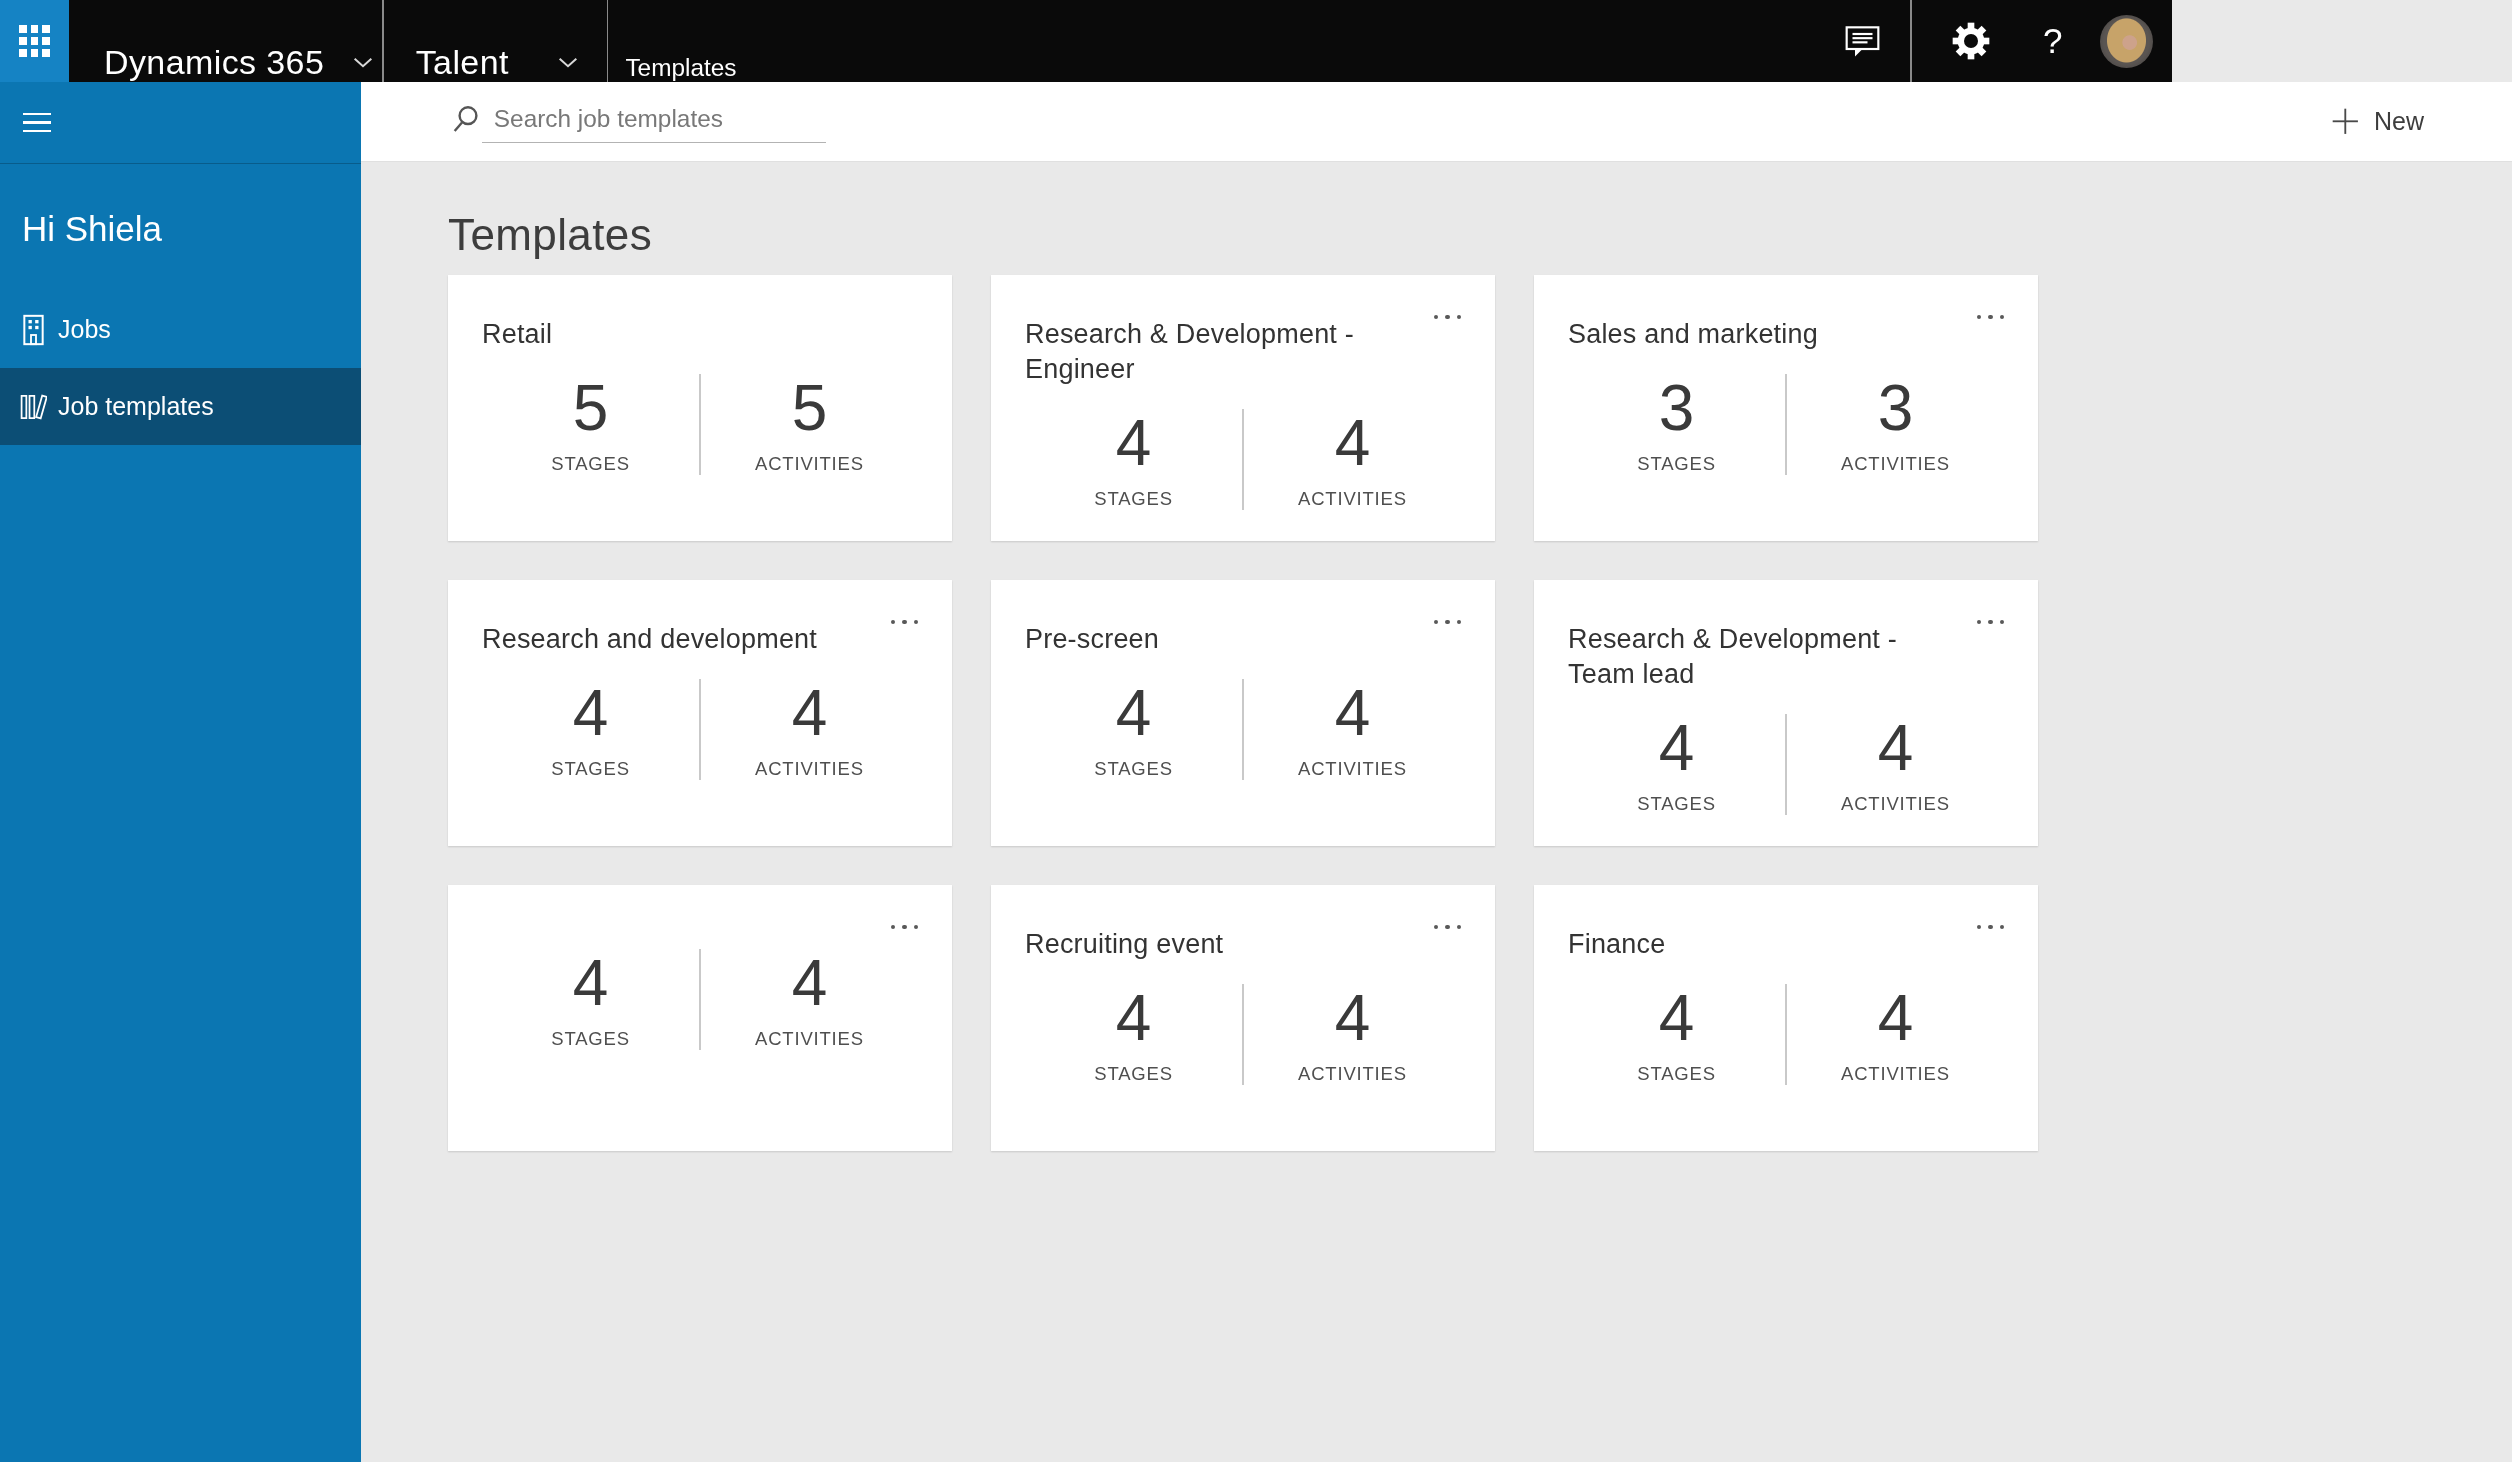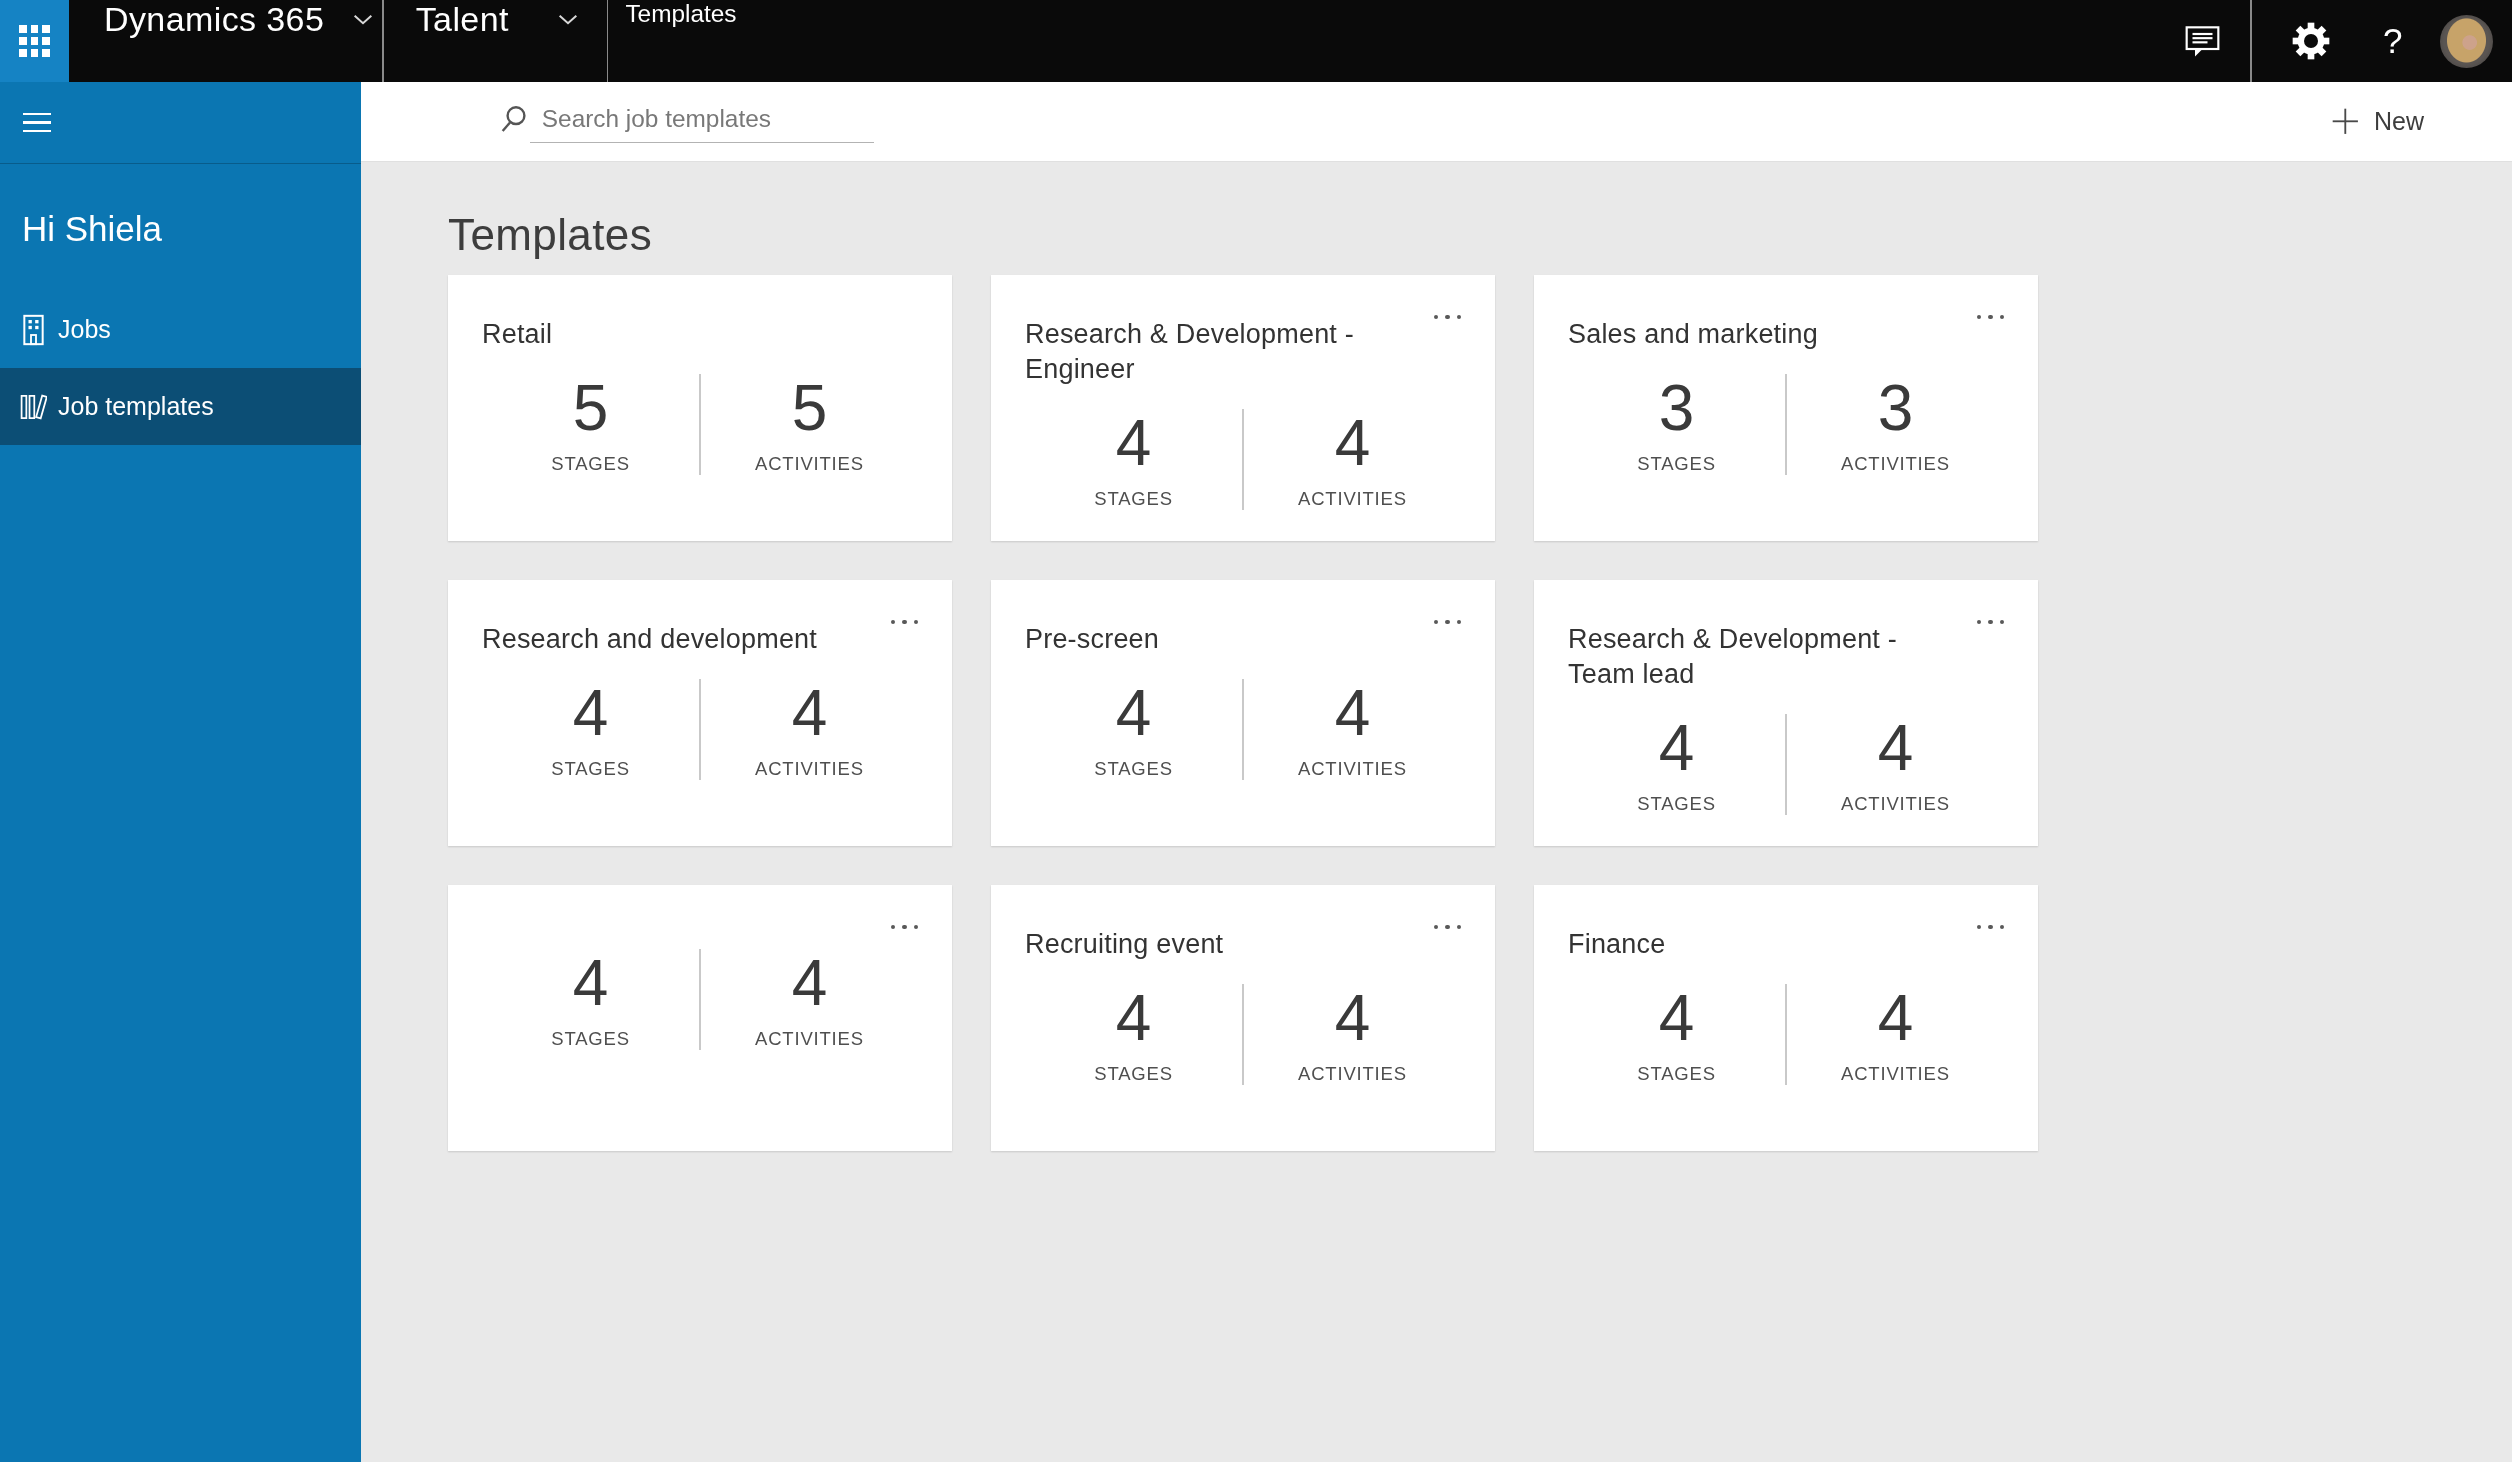--- a/index.html
+++ b/index.html
@@ -5,22 +5,22 @@
   * { box-sizing: border-box; margin: 0; padding: 0; }
   html, body { width: 2512px; height: 1463px; overflow: hidden; }
   body {
     font-family: "Liberation Sans", "DejaVu Sans", sans-serif;
     background: #e9e9e9;
     color: #333;
   }
 
   
   .topbar {
-    position: absolute; left: 0; top: 0; width: 2512px; height: 82px;
-    background: #0a0a0a; display: flex; align-items: flex-start; z-index: 30;
+    position: absolute; left: 0; top: 0; width: 2172px; height: 82px;
+    background: #0a0a0a; display: flex; align-items: flex-end; z-index: 30;
   }
   .waffle-btn {
     width: 69px; height: 82px; background: #1583c4; flex: 0 0 69px;
     display: flex; align-items: center; justify-content: center; cursor: pointer;
   }
   .waffle-grid { display: grid; grid-template-columns: repeat(3, 7.6px); grid-template-rows: repeat(3, 7.6px); gap: 4.2px; }
   .waffle-grid i { background: #fff; display: block; }
   .tb-app {
     width: 313px; display: flex; align-items: center; padding-left: 35px; cursor: pointer;
   }
@@ -64,21 +64,21 @@
     height: 77px; display: flex; align-items: center; padding-left: 20px; cursor: pointer;
   }
   .nav-item.selected { background: #0c4e75; }
   .nav-item .nav-icon { width: 27px; display: flex; justify-content: center; }
   .nav-item .nav-label { margin-left: 11px; font-size: 25px; color: #fff; font-weight: 300; }
 
   
   .page-header {
     position: absolute; left: 361px; top: 82px; width: 2151px; height: 80px;
     background: #ffffff; border-bottom: 0.8px solid #e0e0e0; z-index: 10;
-    display: flex; align-items: center; padding-left: 48px;
+    display: flex; align-items: center;
   }
   .search-wrap { display: flex; align-items: flex-end; margin-left: 89px; }
   .search-icon { margin-bottom: 5px; }
   .search-input {
     width: 344px; border: none; outline: none; background: transparent;
     border-bottom: 1.7px solid #b3b3b3; font-size: 24.4px; color: #333;
     padding: 5px 3.4px 8.4px 11.8px; font-family: inherit; font-weight: 300;
   }
   .search-input::placeholder { color: #787878; opacity: 1; }
   .new-btn { margin-left: auto; margin-right: 88px; display: flex; align-items: center; cursor: pointer; }

